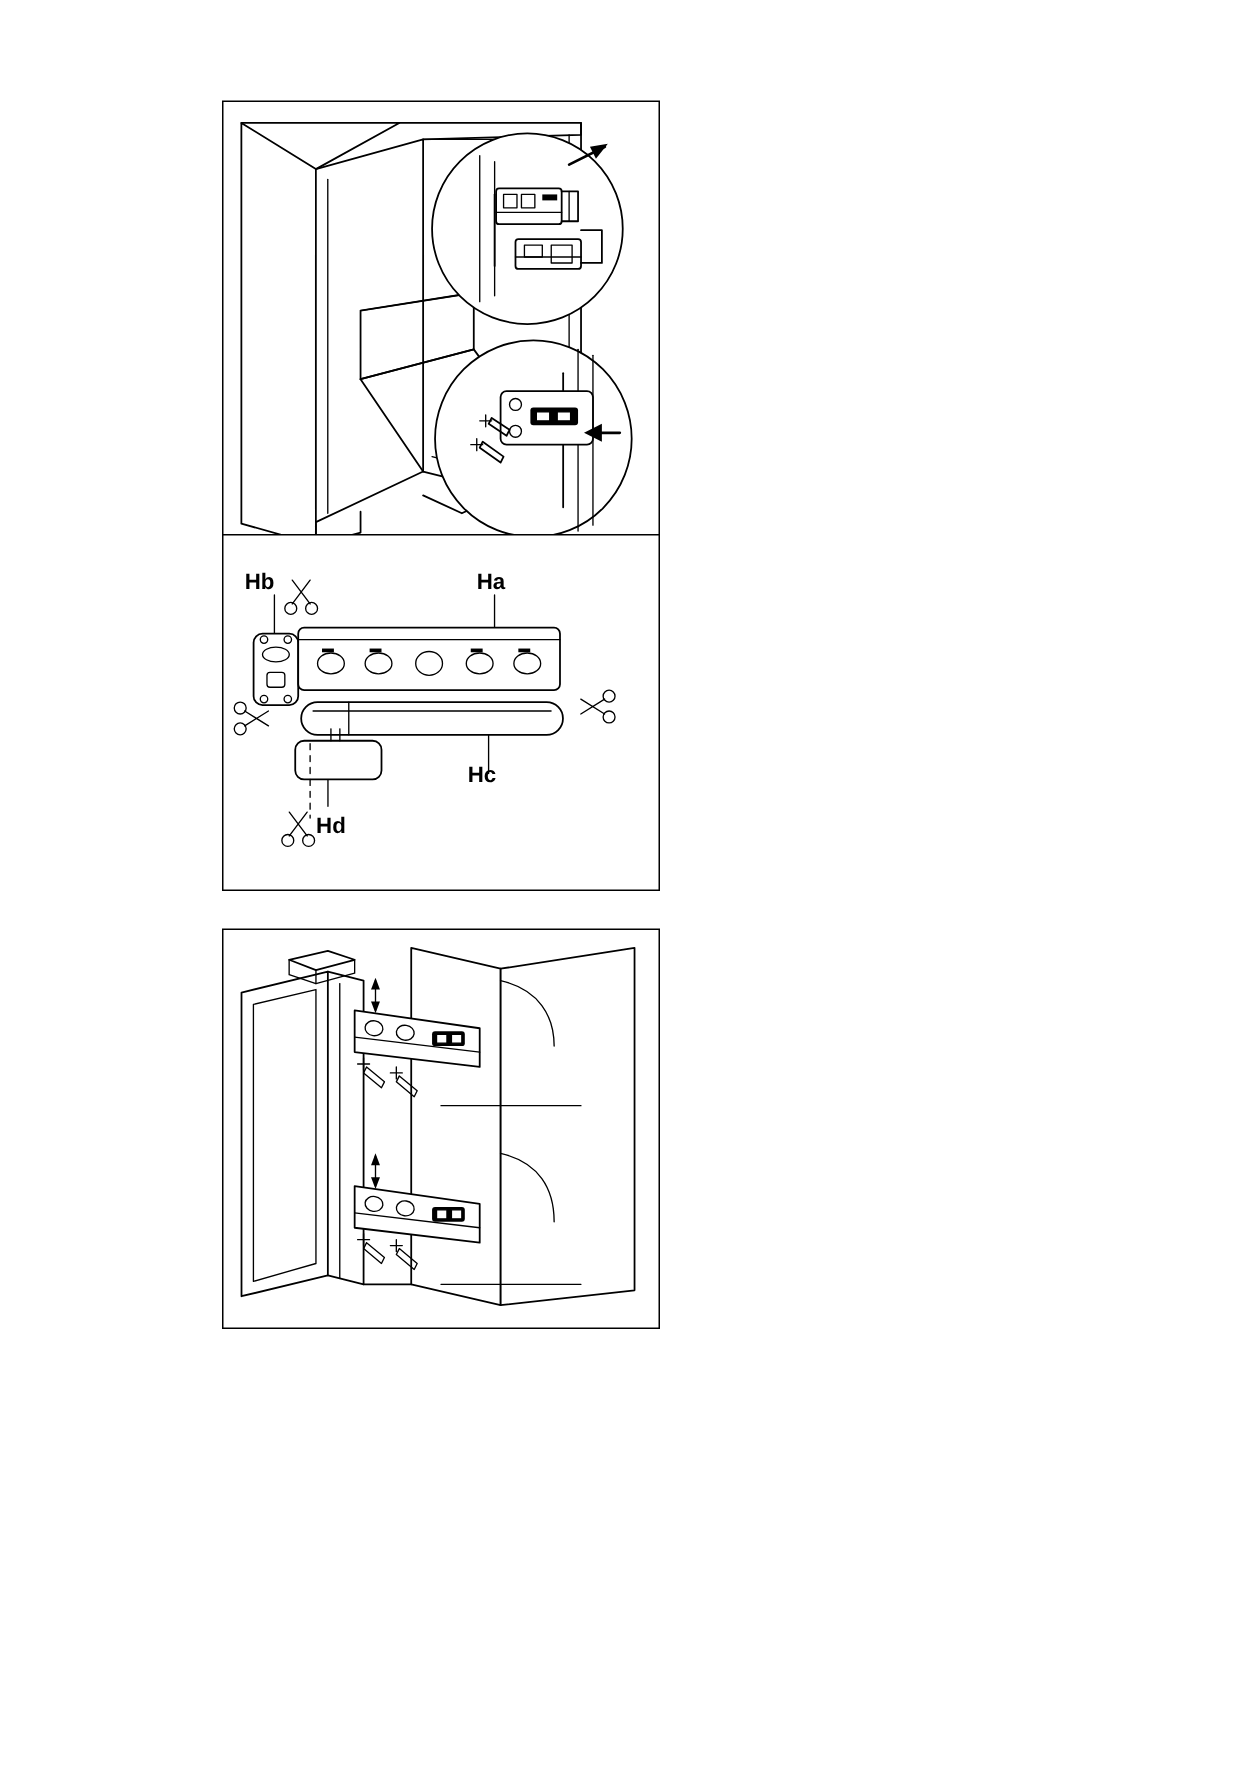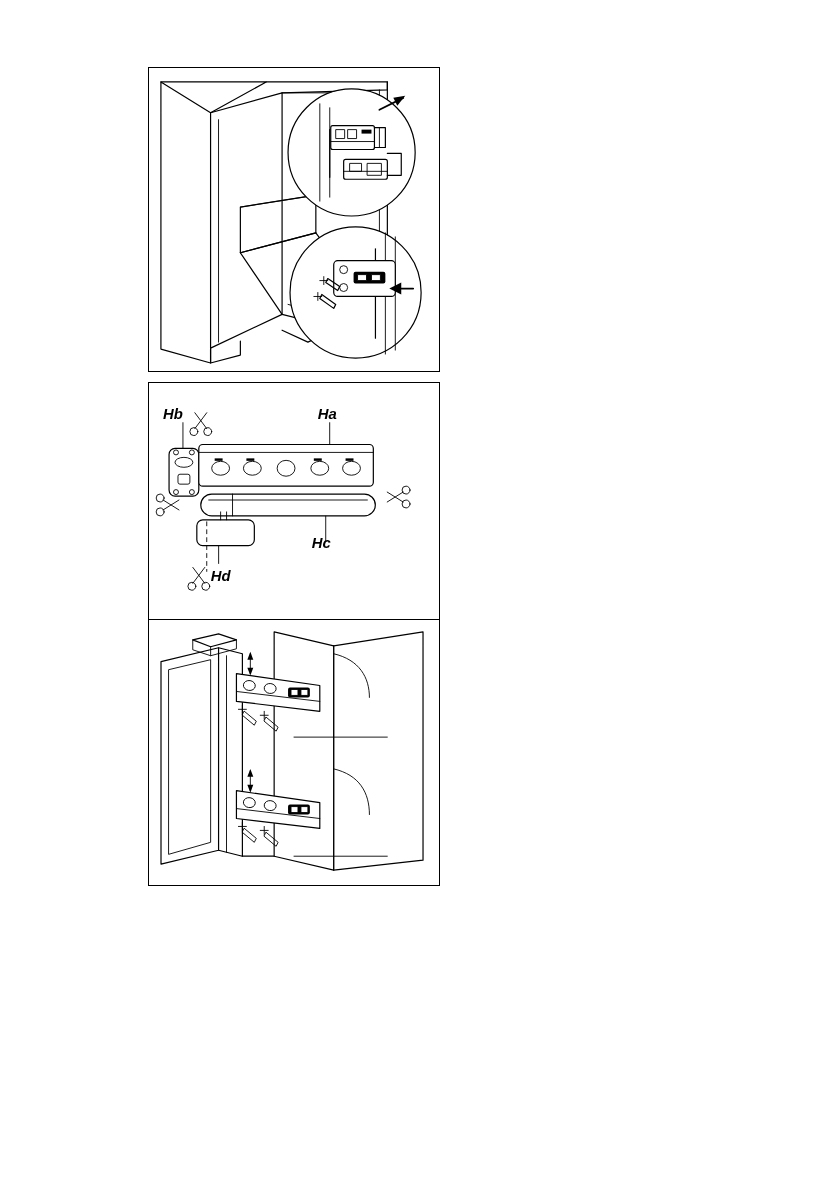--- a/index.html
+++ b/index.html
@@ -21,21 +21,21 @@
     height: 1190px;
     background: #ffffff;
   }
   .figure {
     position: absolute;
     border: 1.5px solid #000000;
     background: #ffffff;
     box-sizing: border-box;
   }
   #fig-1 { left: 148px; top: 67px;  width: 292px; height: 305px; }
-  #fig-2 { left: 148px; top: 382px; width: 292px; height: 238px; font-style: italic; }
+  #fig-2 { left: 148px; top: 356px; width: 292px; height: 238px; }
   #fig-3 { left: 148px; top: 619px; width: 292px; height: 267px; }
   .figure svg {
     display: block;
     width: 100%;
     height: 100%;
   }
   .lbl {
     font-weight: bold;
     font-size: 15px;
     fill: #000000;

